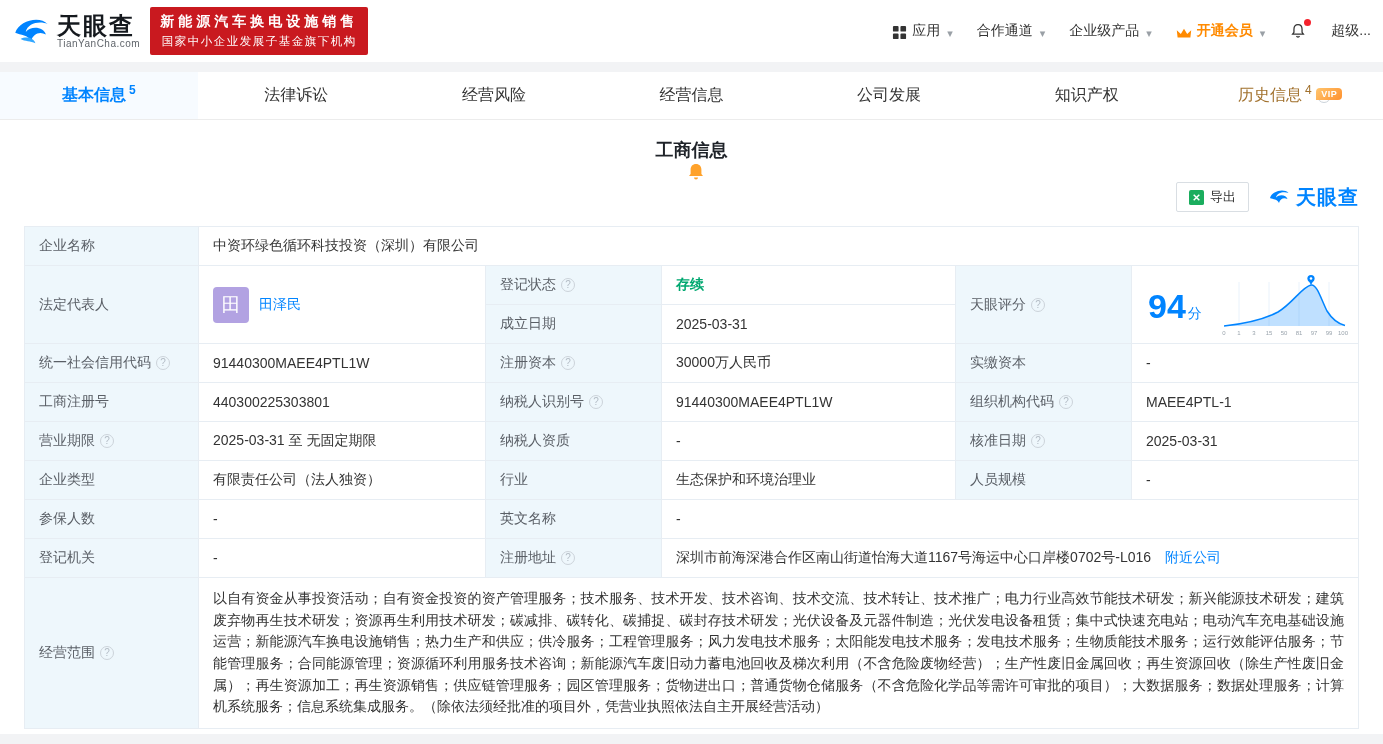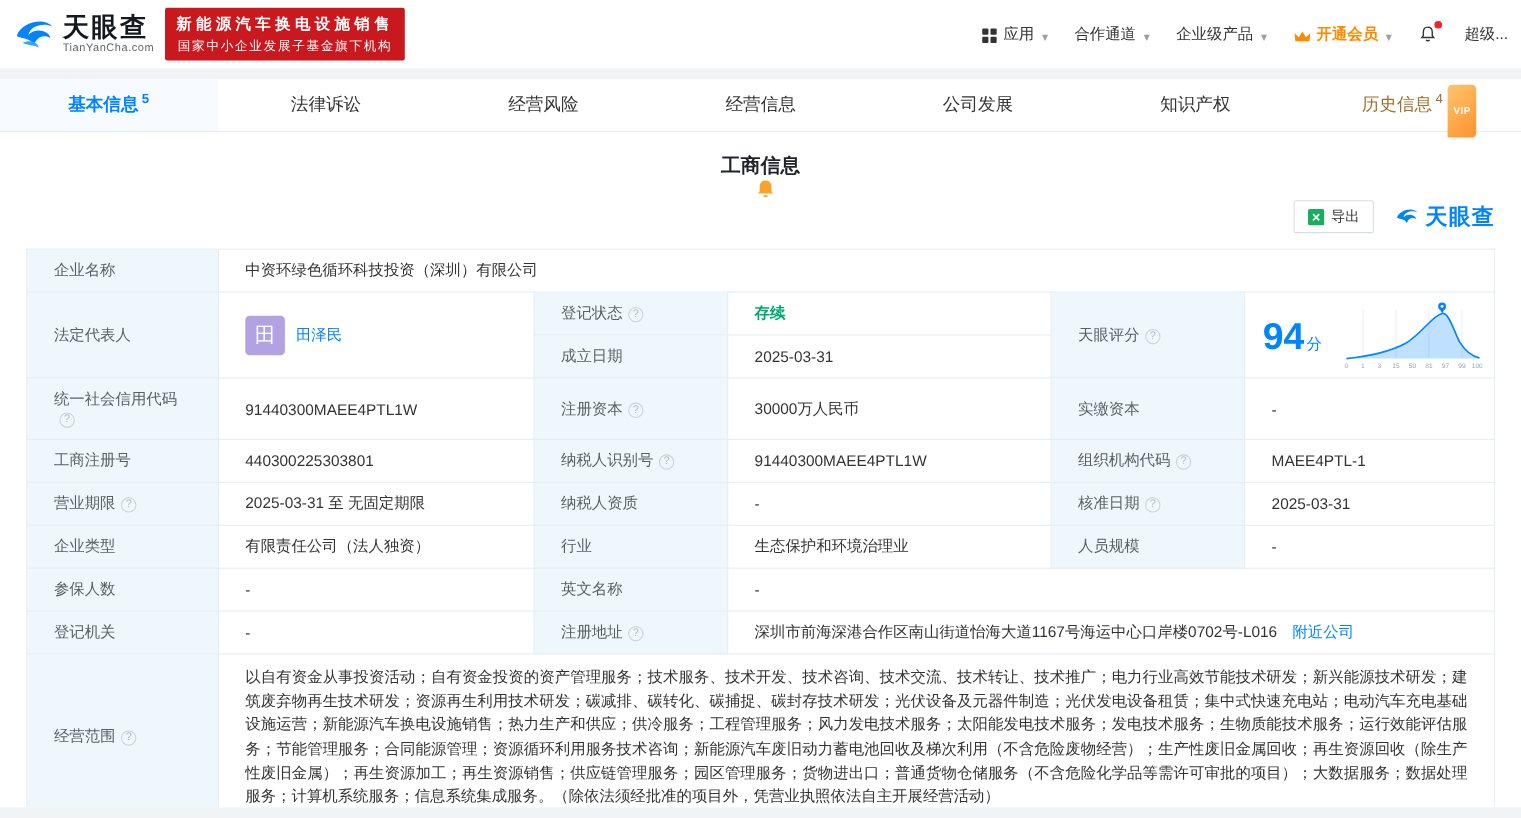--- a/index.html
+++ b/index.html
@@ -37,37 +37,37 @@
   .bell-dot { position:absolute; top:-3px; right:-4px; width:7px; height:7px; background:#f5222d; border-radius:50%; }
 
   
   .main-card { background:#fff; margin-top:10px; height:662px; overflow:hidden; }
   .tabbar { height:48px; display:flex; border-bottom:1px solid #ececec; }
   .ptab { flex:1; display:flex; align-items:center; justify-content:center; font-size:16px; color:#333; cursor:pointer; position:relative; }
   .ptab.active { color:#0084ff; font-weight:bold; background:#f7fbff; }
   .ptab-count { font-size:12px; margin-left:3px; transform:translateY(-6px); }
   .ptab.history { color:#a1702c; }
   .ptab.history .ptab-count { color:#a1702c; }
-  .vip-badge { position:absolute; top:5px; right:calc(50% - 58px); background:linear-gradient(135deg,#ffc56e,#ff912e); color:#fff; font-size:9px; font-weight:bold; padding:19px 5px; border-radius:4px 4px 4px 0; letter-spacing:.5px; }
+  .vip-badge { position:absolute; top:16px; right:calc(50% - 58px); background:linear-gradient(135deg,#ffc56e,#ff912e); color:#fff; font-size:9px; font-weight:bold; padding:1px 5px; border-radius:4px 4px 4px 0; letter-spacing:.5px; }
 
   .help { display:inline-block; width:14px; height:14px; border:1px solid #ccd3da; border-radius:50%; color:#b3bcc5; font-size:10px; line-height:12px; text-align:center; margin-left:5px; vertical-align:1px; cursor:pointer; }
   .help::before { content:"?"; }
 
   .content { padding:18px 24px 10px; }
   .section-head { display:flex; align-items:center; margin-bottom:14px;flex-direction:column; }
   .section-title { font-size:18px; font-weight:bold; color:#1f2329; }
   .megaphone { margin-left:9px; }
   .head-right { margin-left:auto; display:flex; align-items:center; gap:18px; }
   .export-btn { display:flex; align-items:center; gap:6px; background:#fff; border:1px solid #d9dee3; border-radius:2px; height:30px; padding:0 12px; font-size:13px; color:#333; cursor:pointer; }
   .brand-mark { display:flex; align-items:center; gap:5px; }
   .brand-mark span { color:#0084ff; font-size:20px; font-weight:bold; letter-spacing:1px; }
 
   
   table.info { width:100%; border-collapse:collapse; table-layout:fixed; }
-  .info td { border:1px solid #e7edf3; font-size:14px; color:#333; padding:10px 24px; vertical-align:middle; word-break:break-all; }
+  .info td { border:1px solid #e7edf3; font-size:14px; color:#333; padding:10px 14px; vertical-align:middle; word-break:break-all; }
   .info td.lbl { background:#eef7fc; color:#5a5f66; }
   .link { color:#0084ff; cursor:pointer; }
   .status-green { color:#00a870; font-weight:bold; }
   .rep { display:flex; align-items:center; }
   .avatar { width:36px; height:36px; flex:none; background:#b2a2e2; color:#fff; font-size:19px; border-radius:4px; display:flex; align-items:center; justify-content:center; }
   .rep .link { margin-left:10px; font-size:14px; }
   .score-cell { padding:4px 10px 2px 16px !important; }
   .score-flex { display:flex; align-items:center; justify-content:space-between; }
   .score-num { color:#0084ff; font-weight:bold; font-size:34px; line-height:1; white-space:nowrap; }
   .score-unit { font-size:14px; font-weight:normal; margin-left:2px; }

